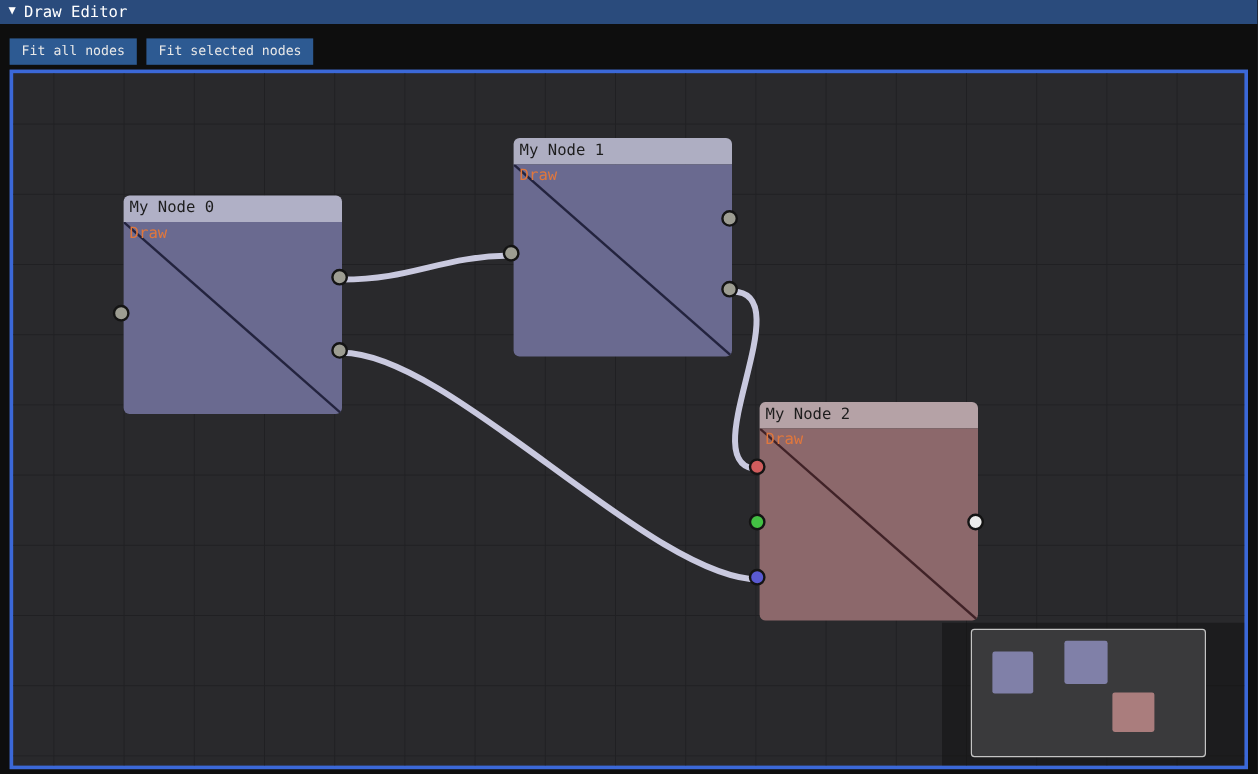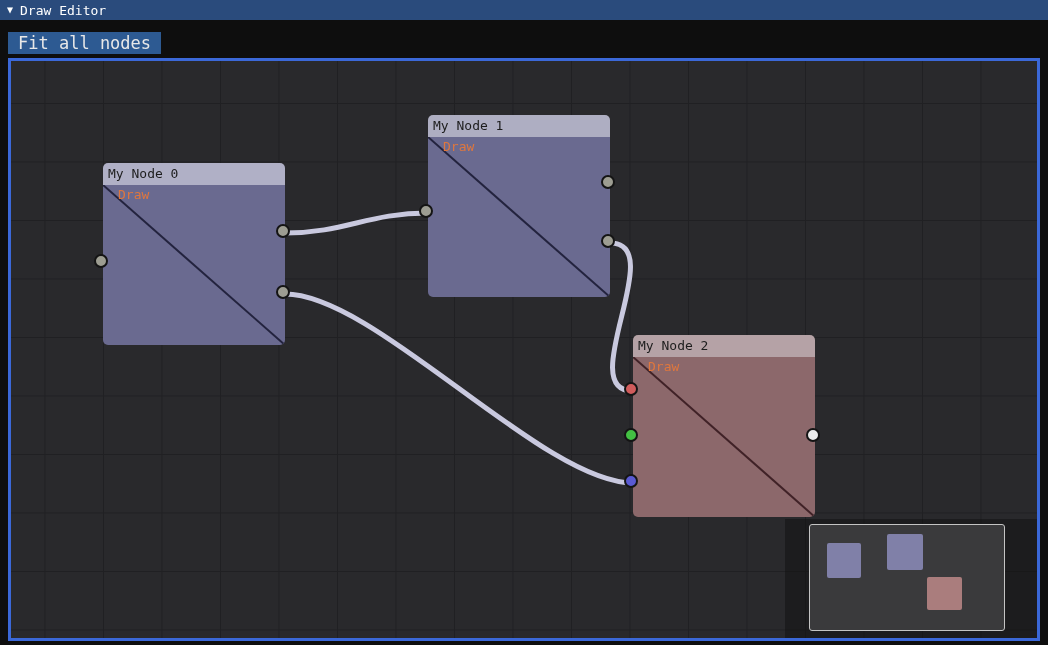--- a/index.html
+++ b/index.html
@@ -19,21 +19,21 @@
     position:absolute; left:0; top:0; width:1048px; height:20px;
     background:var(--titlebar_bg); display:flex; align-items:center;
     padding-left:7px; gap:7px;
   }
   .collapse-arrow{font-size:10px; color:#fff; line-height:1;}
   .titlebar-text{color:#fff;}
   .toolbar{position:absolute; left:8px; top:32px; display:flex; gap:8px;}
   .btn{
     background:var(--button_bg); color:var(--text_light);
     border:none; height:22px; padding:0 10px;
-    font-family:inherit; font-size:17px; line-height:22px; cursor:pointer;text-align:right;
+    font-family:inherit; font-size:11px; line-height:22px; cursor:pointer;text-align:right;
   }
   .canvas{
     position:absolute; left:8px; top:58px; width:1032px; height:583px;
     border:3px solid var(--canvas_border);
     background:var(--canvas_bg); overflow:hidden;
   }
   .canvas-content{
     position:absolute; left:0; top:0; width:1026px; height:577px;
     background-image:
       linear-gradient(to right, var(--grid_line) 1px, transparent 1px),
@@ -43,21 +43,21 @@
   }
   #links-svg{position:absolute; left:0; top:0; width:1026px; height:577px; z-index:1;}
   .link{fill:none; stroke:var(--link_color); stroke-width:5; stroke-linecap:round;}
   .node{position:absolute; z-index:2; border-radius:5px;}
   .node-header{
     height:22px; border-radius:5px 5px 0 0; padding:3px 5px 0 5px;
     color:var(--node_title_text); white-space:nowrap; overflow:hidden;
   }
   .node-body{position:relative; border-radius:0 0 5px 5px; overflow:hidden;}
   .node-body svg{position:absolute; left:0; top:0;}
-  .node-draw-label{position:absolute; left:5px; top:2px; color:var(--draw_label);margin-left:10px;}
+  .node-draw-label{position:absolute; left:5px; top:2px; color:var(--draw_label);}
   .pin{
     position:absolute; z-index:3; width:14px; height:14px; border-radius:50%;
     border:2.5px solid var(--pin_outline);
   }
   .minimap-panel{
     position:absolute; z-index:4; background:rgba(16,16,16,0.5);
   }
   .minimap{
     position:absolute; z-index:5; background:#3a3a3c;
     border:1px solid #c4c4c4; border-radius:3px;
@@ -67,20 +67,21 @@
 </head>
 <body>
 
 <div class="titlebar">
   <span class="collapse-arrow">▼</span>
   <span class="titlebar-text">Draw Editor</span>
 </div>
 
 <div class="toolbar">
   <button class="btn">Fit all nodes</button>
+  <button class="btn">Fit selected nodes</button>
 </div>
 
 <div class="canvas">
   <div class="canvas-content" id="canvas-content">
     <svg id="links-svg">
         <path d="M274,172 C334,172 357,152 417,152" class="link"></path>
         <path d="M274,233 C364,233 532,422 622,422" class="link"></path>
         <path d="M599,182 C659,182 562,330 622,330" class="link"></path>
       </svg>
   <div class="node" style="left: 92px; top: 102px; width: 182px; height: 138px;">

